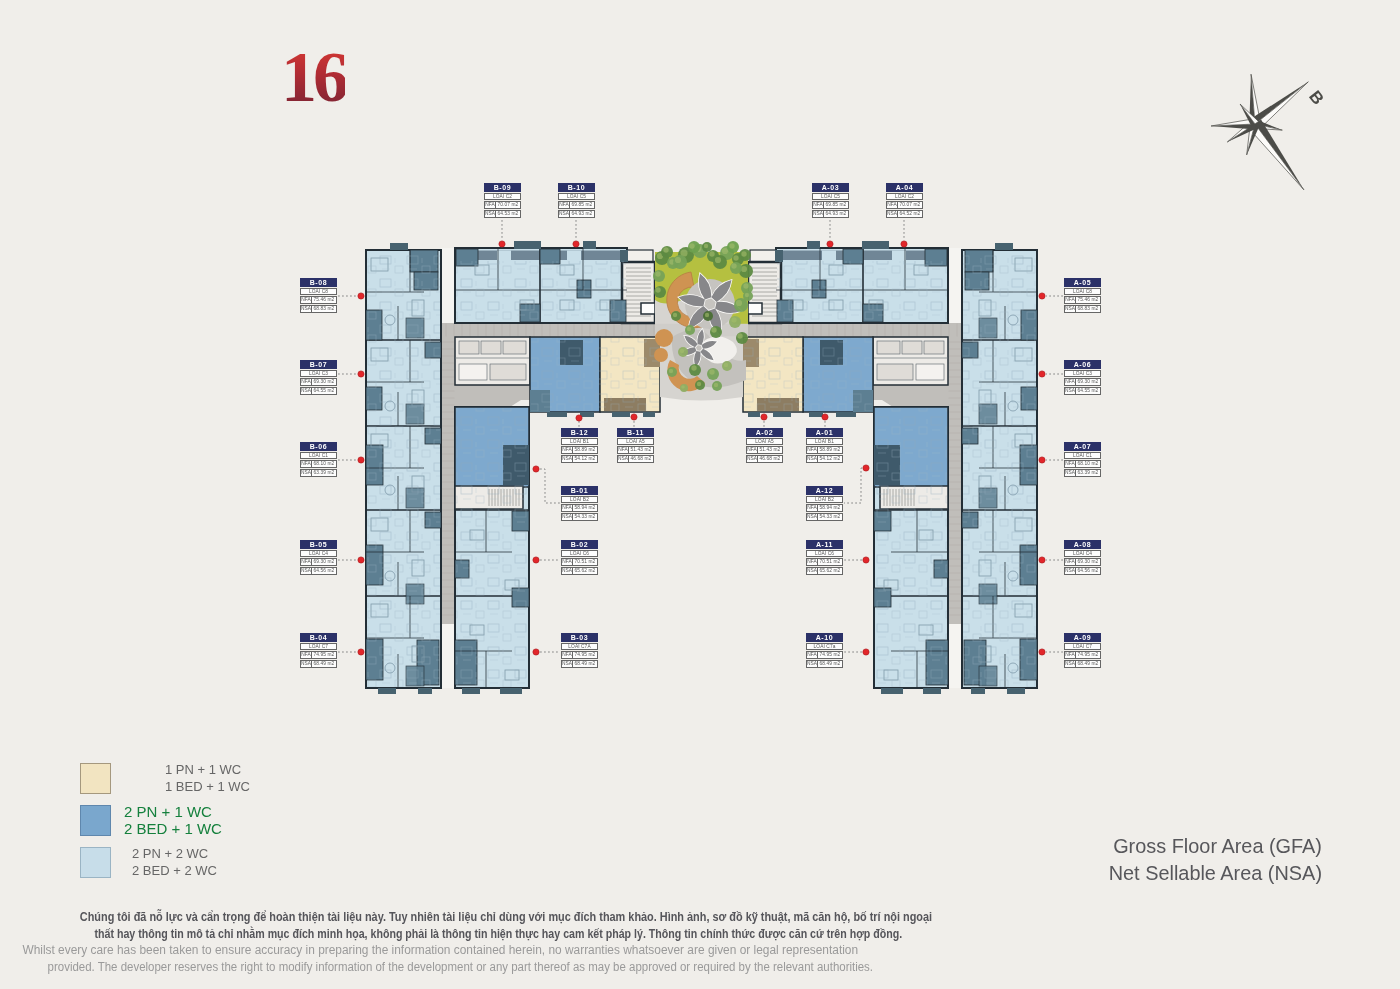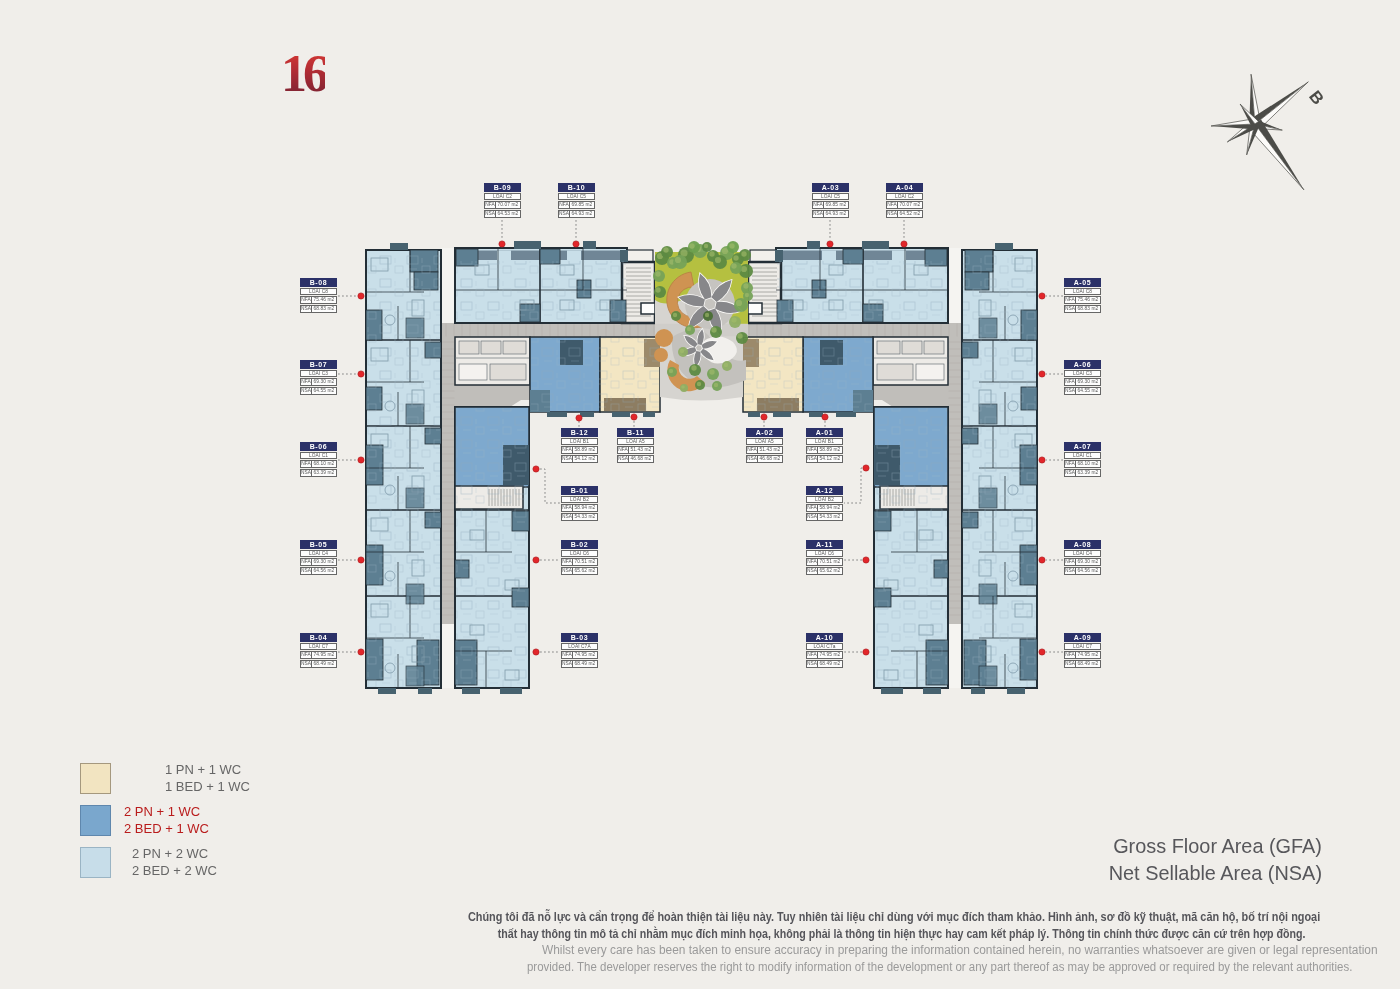--- a/index.html
+++ b/index.html
@@ -354,40 +354,40 @@
         <path d="M1227.3 142.0L1252.4 120.0L1255.0 124.0Z" fill="#fcfbf9" stroke="#4c4c48" stroke-width="0.7"></path>
         <path d="M1211.0 126.0L1255.2 129.4L1255.0 124.0Z" fill="#4c4c48"></path>
         <path d="M1211.0 126.0L1254.8 118.6L1255.0 124.0Z" fill="#fcfbf9" stroke="#4c4c48" stroke-width="0.7"></path>
         <path d="M1240.0 104.0L1251.5 126.6L1255.0 124.0Z" fill="#4c4c48"></path>
         <path d="M1240.0 104.0L1258.5 121.4L1255.0 124.0Z" fill="#fcfbf9" stroke="#4c4c48" stroke-width="0.7"></path>
         <text x="0" y="0" transform="translate(1312,101) rotate(52)" font-family="Liberation Sans, sans-serif" font-size="17" font-weight="bold" fill="#4c4c48" text-anchor="middle">B</text>
       </g>
 </svg>
 
 
-<div style="position:absolute;left:281px;top:44px;font-family:'Liberation Serif',serif;font-size:52px;font-weight:bold;letter-spacing:-4px;background:linear-gradient(180deg,#e23c33 0%,#b12c34 45%,#6d2133 100%);-webkit-background-clip:text;background-clip:text;color:transparent;">16</div>
+<div style="position:absolute;left:281px;top:36px;font-family:'Liberation Serif',serif;font-size:72px;font-weight:bold;letter-spacing:-4px;background:linear-gradient(180deg,#e23c33 0%,#b12c34 45%,#6d2133 100%);-webkit-background-clip:text;background-clip:text;color:transparent;">16</div>
 
 <div style="position:absolute;left:80px;top:763px;">
 
   <div style="position:absolute;left:0;top:0;width:29px;height:29px;background:#f2e4c1;border:1px solid #a5987e;"></div>
 
   <div style="position:absolute;left:44px;top:-1px;font-size:13px;color:#666;line-height:16.5px;white-space:nowrap;margin-left:41px;">1 PN + 1 WC<br>1 BED + 1 WC</div>
 
   <div style="position:absolute;left:0;top:42px;width:29px;height:29px;background:#7aa7cd;border:1px solid #5f87ad;"></div>
 
-  <div style="position:absolute;left:44px;top:41px;font-size:13px;color:#b91c1c;line-height:16.5px;white-space:nowrap;">2 PN + 1 WC<br>2 BED + 1 WC</div>
+  <div style="position:absolute;left:44px;top:41px;font-size:15px;color:#15803d;line-height:16.5px;white-space:nowrap;">2 PN + 1 WC<br>2 BED + 1 WC</div>
 
   <div style="position:absolute;left:0;top:84px;width:29px;height:29px;background:#c7dde9;border:1px solid #9ab4c4;"></div>
 
   <div style="position:absolute;left:44px;top:83px;font-size:13px;color:#666;line-height:16.5px;white-space:nowrap;margin-left:8px;">2 PN + 2 WC<br>2 BED + 2 WC</div>
 </div>
 
 <div style="position:absolute;left:922px;top:833px;width:400px;text-align:right;font-size:20.5px;color:#57575b;line-height:26.5px;transform:scaleX(.97);transform-origin:100% 0;">Gross Floor Area (GFA)<br>Net Sellable Area (NSA)</div>
 
-<div style="position:absolute;left:0;top:909px;width:1400px;text-align:right;">
+<div style="position:absolute;left:0;top:909px;width:1400px;text-align:left;">
   <div style="font-size:12.3px;font-weight:bold;color:#55555a;line-height:16.5px;white-space:nowrap;transform:scaleX(.886);">Chúng tôi đã nỗ lực và cẩn trọng để hoàn thiện tài liệu này. Tuy nhiên tài liệu chỉ dùng với mục đích tham khảo. Hình ảnh, sơ đồ kỹ thuật, mã căn hộ, bố trí nội ngoại</div>
   <div style="font-size:12.3px;font-weight:bold;color:#55555a;line-height:16.5px;white-space:nowrap;transform:scaleX(.865);">thất hay thông tin mô tả chỉ nhằm mục đích minh họa, không phải là thông tin hiện thực hay cam kết pháp lý. Thông tin chính thức được căn cứ trên hợp đồng.</div>
   <div style="font-size:12.3px;color:#9a9a9a;line-height:16.5px;white-space:nowrap;transform:scaleX(.968);">Whilst every care has been taken to ensure accuracy in preparing the information contained herein, no warranties whatsoever are given or legal representation</div>
   <div style="font-size:12.3px;color:#9a9a9a;line-height:16.5px;white-space:nowrap;transform:scaleX(.932);">provided. The developer reserves the right to modify information of the development or any part thereof as may be approved or required by the relevant authorities.</div>
 </div>
 
 <div class="lbl" style="left:484px;top:183px;">
   <div class="h">B-09</div>
   <div class="r1">LOAI C2</div>
   <div class="rr">

